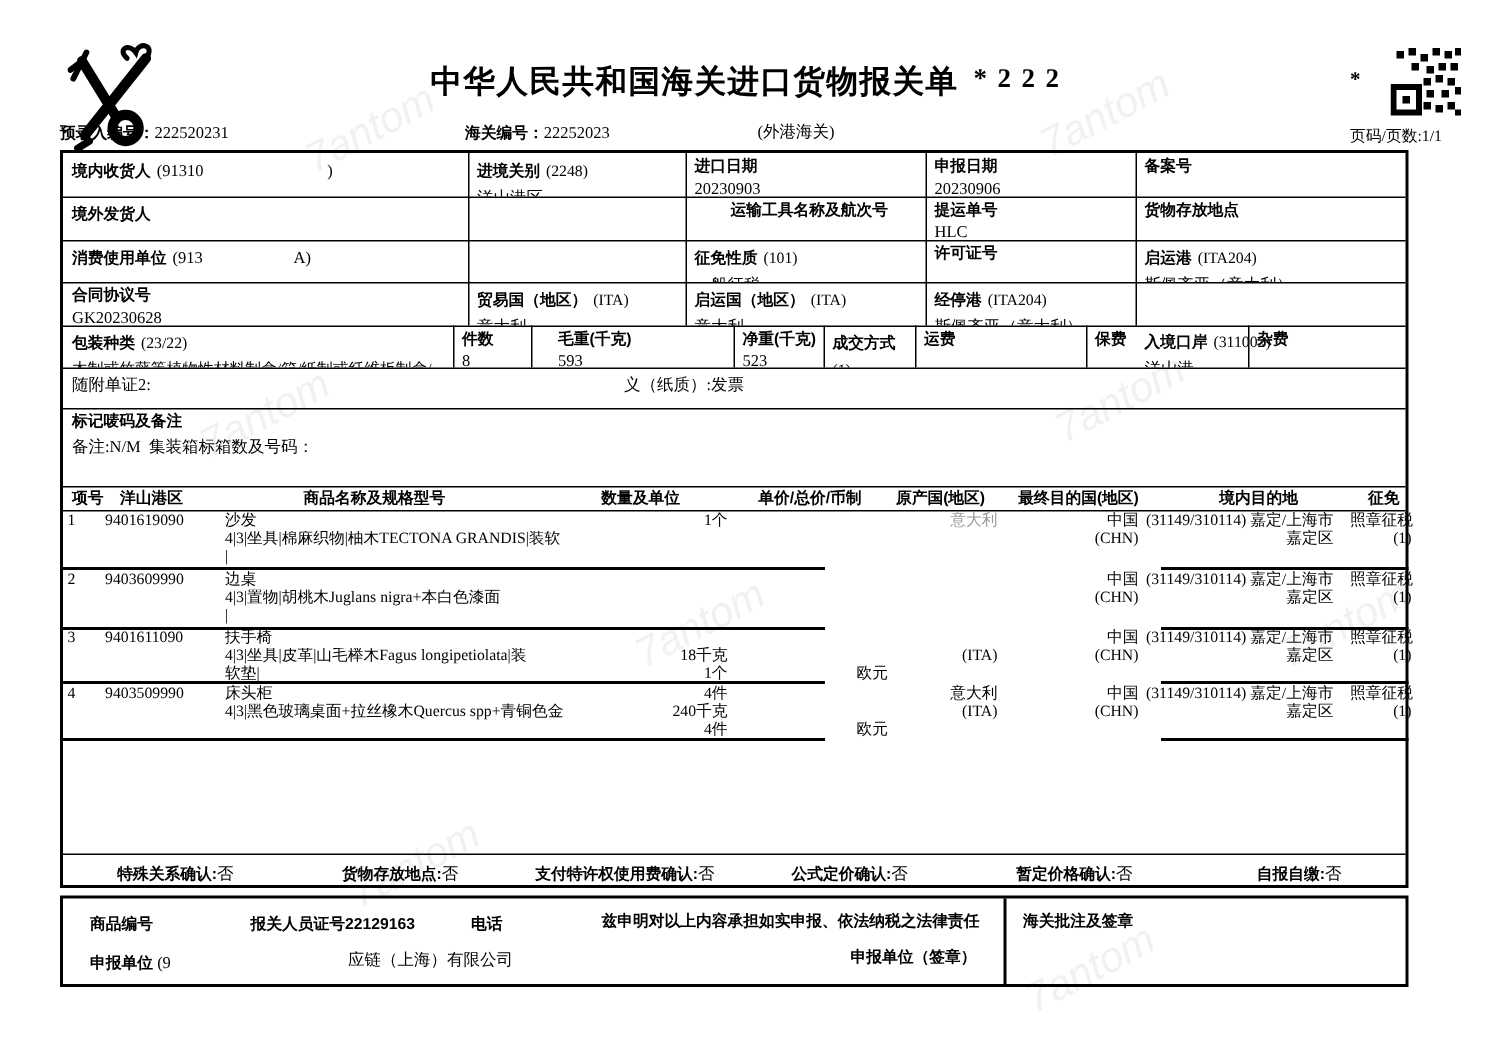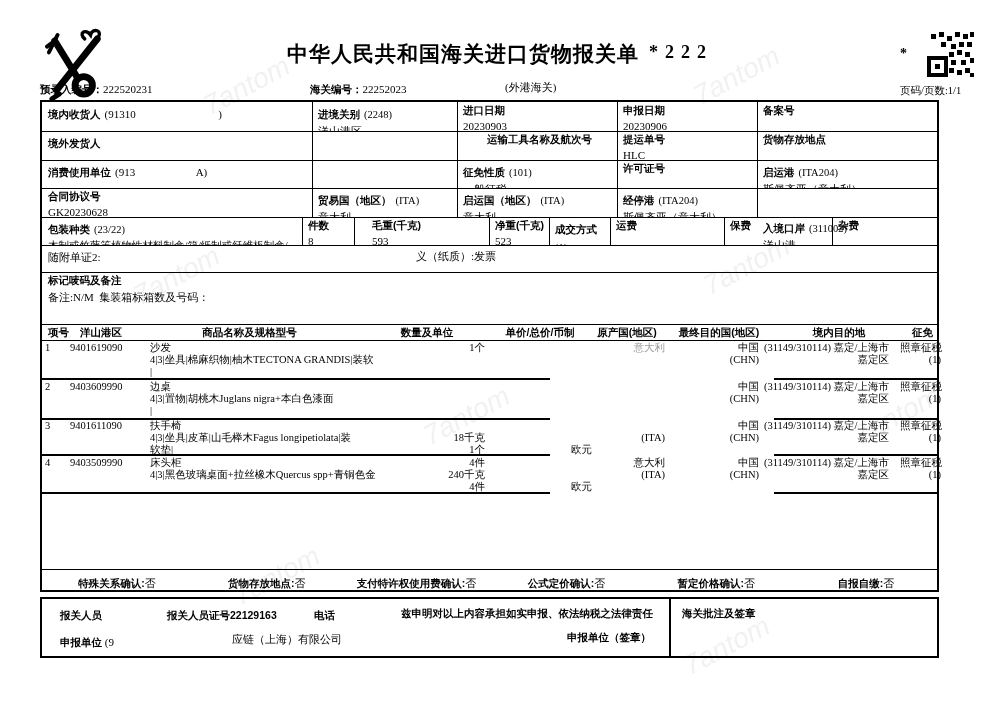--- a/index.html
+++ b/index.html
@@ -339,21 +339,21 @@
       </div>
       <div class="confirm-cell">
         <span class="lb">自报自缴:</span><span class="vl">否</span>
       </div>
     </div>
   </div>
 
   <div class="abs" style="left:40px;top:597px;width:899px;height:61px;border:2px solid #000;box-sizing:border-box;">
     <div class="vr" style="left:627px;top:0;height:57px;width:1.5px;"></div>
 
-    <span class="abs lb" style="left:18px;top:10px;">报关人员</span>
+    <span class="abs lb" style="left:18px;top:10px;">商品编号</span>
     <span class="abs lb" style="left:125px;top:10px;">报关人员证号22129163</span>
     <span class="abs lb" style="left:272px;top:10px;">电话</span>
     <span class="abs lb" style="right:284px;top:8px;">兹申明对以上内容承担如实申报、依法纳税之法律责任</span>
 
     <span class="abs" style="left:18px;top:33px;"><span class="lb">申报单位</span><span class="vl pre"> (9</span></span>
     <span class="abs vl" style="left:190px;top:33px;">应链（上海）有限公司</span>
     <span class="abs lb" style="right:286px;top:32px;">申报单位（签章）</span>
 
     <span class="abs lb" style="left:640px;top:8px;">海关批注及签章</span>
   </div>

